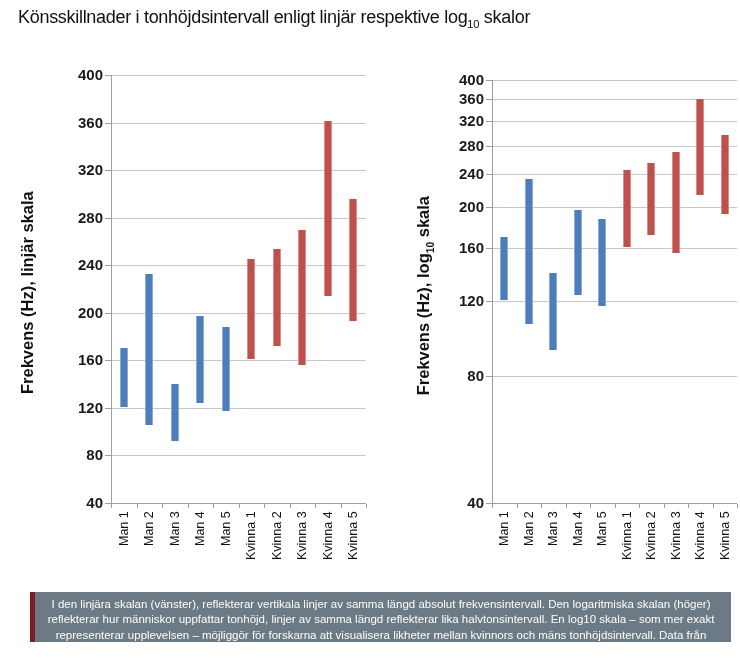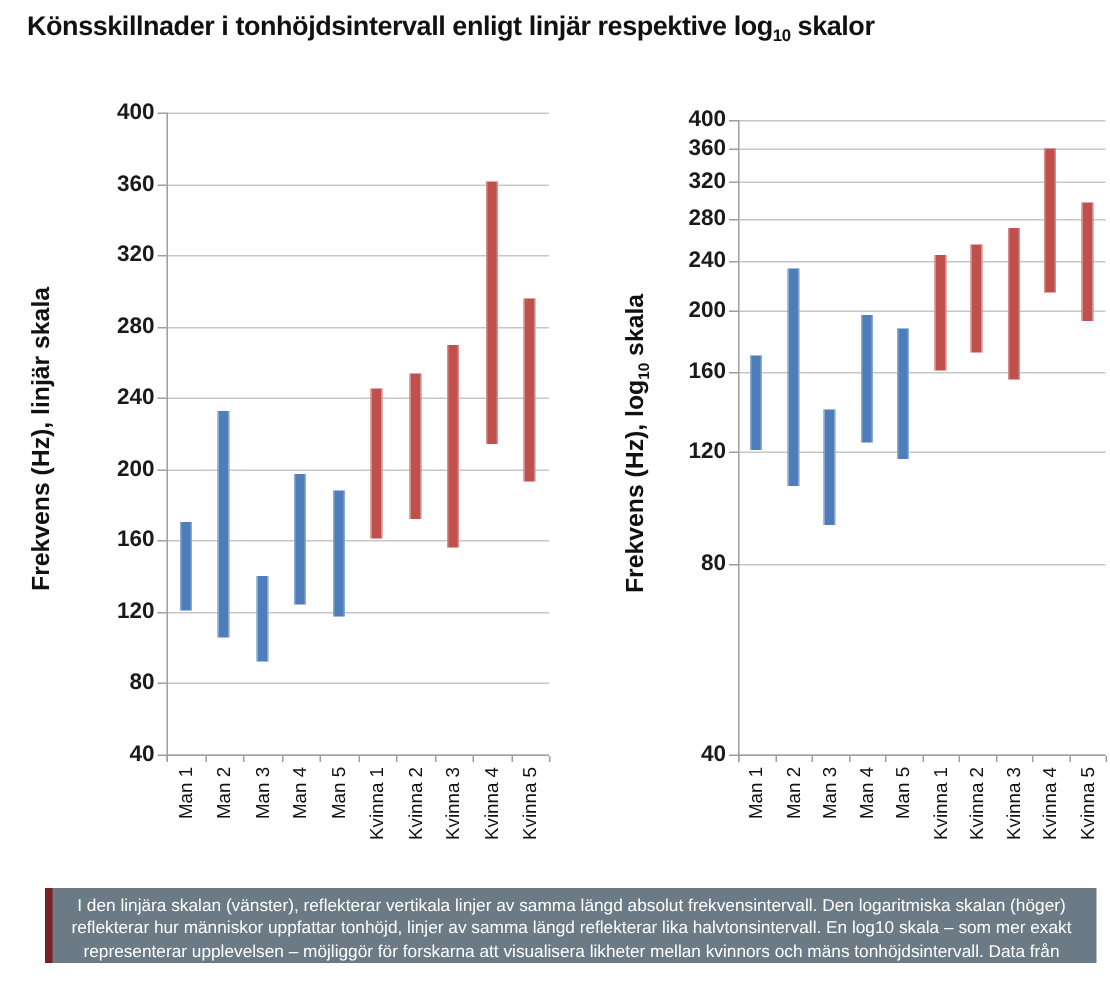--- a/index.html
+++ b/index.html
@@ -1,18 +1,18 @@
 <!DOCTYPE html>
 <html><head>
 <meta charset="utf-8">
 <style>
   html,body{margin:0;padding:0;background:#fff;}
   .canvas{position:relative;width:740px;height:661px;background:#fff;overflow:hidden;
           font-family:"Liberation Sans",sans-serif;color:#111;}
-  .title{position:absolute;left:18px;top:7px;font-size:18px;font-weight:bold;
+  .title{position:absolute;left:18px;top:7px;font-size:18px;font-weight:normal;
          letter-spacing:-0.3px;white-space:nowrap;text-align:center;}
   .title sub, .ylabel sub{font-size:62%;}
   .chart-layer{position:absolute;left:0;top:0;width:740px;height:661px;}
   .ylabel{position:absolute;width:420px;line-height:22px;text-align:center;
           font-size:16.5px;font-weight:bold;transform:rotate(-90deg);white-space:nowrap;}
   .ylabel.yl0{left:-179px;top:278px;}
   .ylabel.yl1{left:217px;top:281px;}
   .gl{position:absolute;height:1px;background:#c7c7c7;}
   .vax{position:absolute;width:1px;background:#9e9e9e;}
   .hax{position:absolute;height:1px;background:#9e9e9e;}

